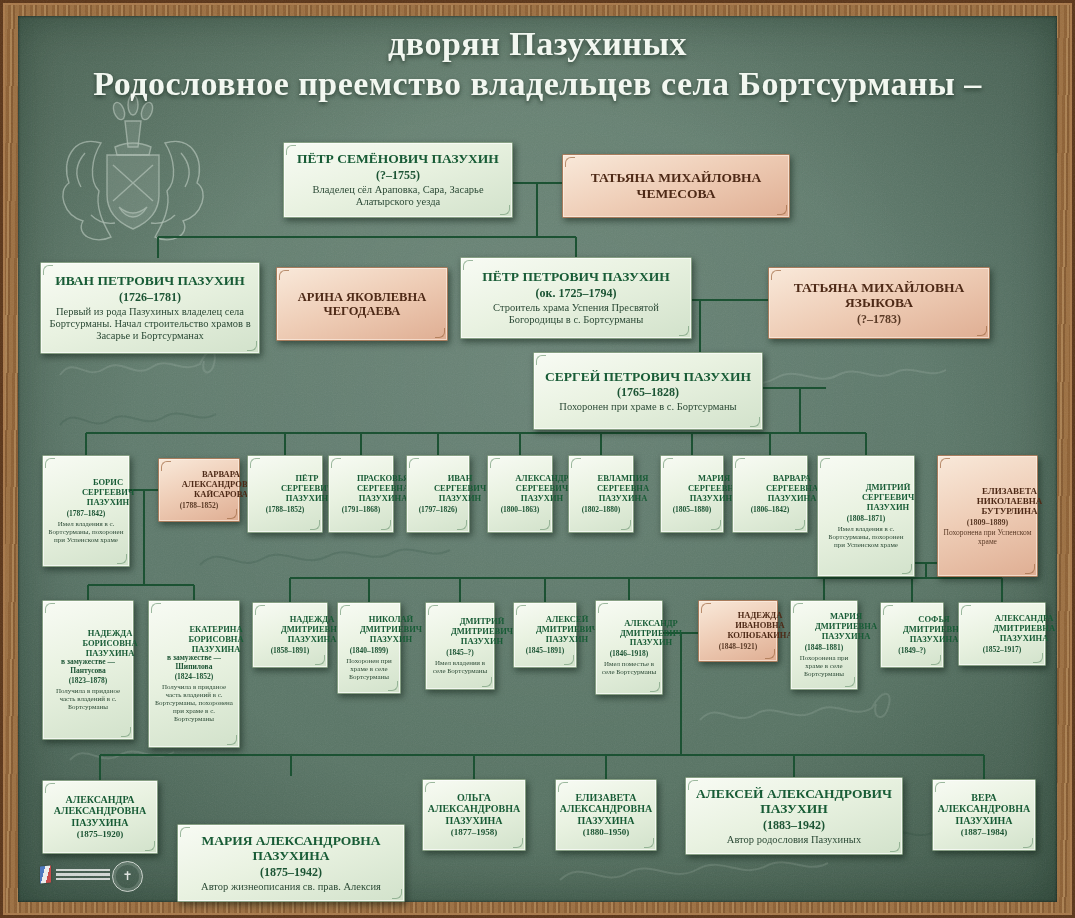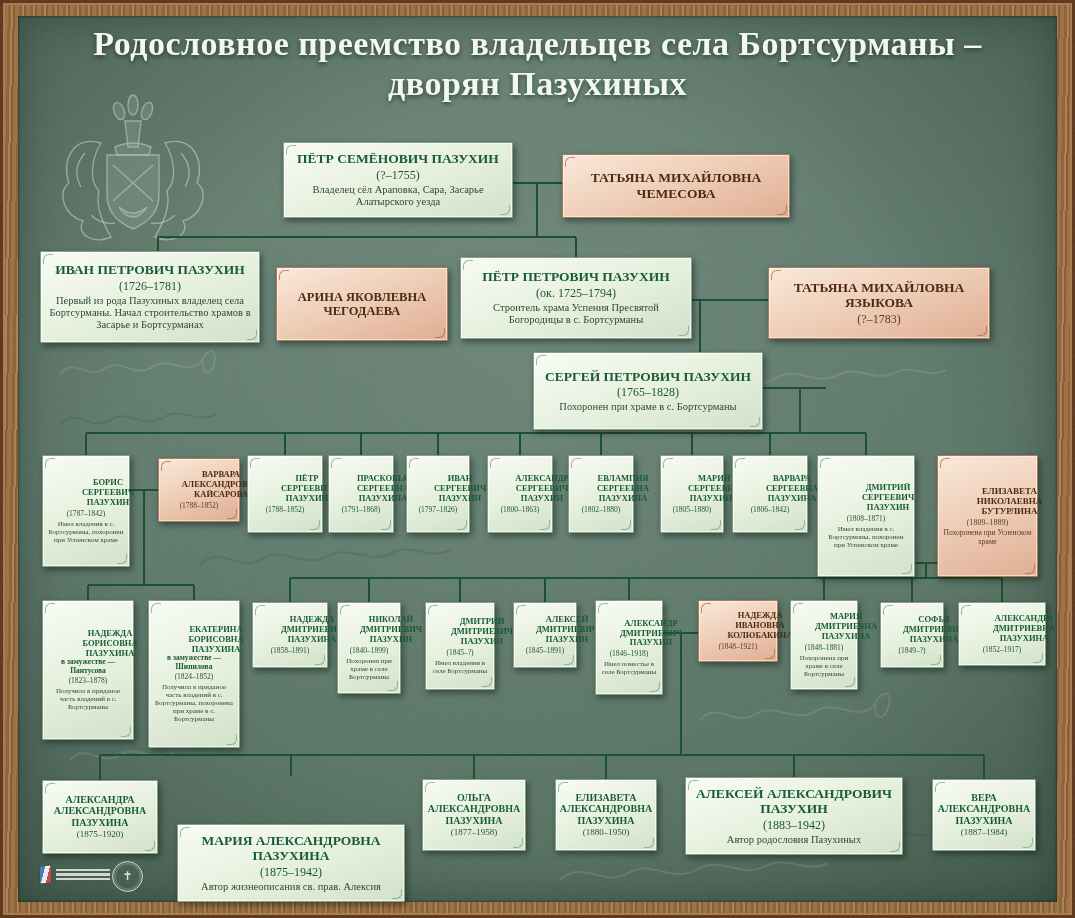--- a/index.html
+++ b/index.html
@@ -41,21 +41,21 @@
     border:1px solid #a87c5c;
     box-shadow:2px 3px 6px rgba(8,24,14,.5), inset 0 0 0 1px rgba(255,244,234,.6);
   }
   .pb::before,.pb::after{content:"";position:absolute;width:9px;height:9px;opacity:.75;}
   .pb.g::before{top:2px;left:2px;border-top:1px solid #7fa383;border-left:1px solid #7fa383;border-top-left-radius:6px;}
   .pb.g::after{bottom:2px;right:2px;border-bottom:1px solid #7fa383;border-right:1px solid #7fa383;border-bottom-right-radius:6px;}
   .pb.p::before{top:2px;left:2px;border-top:1px solid #a5714c;border-left:1px solid #a5714c;border-top-left-radius:6px;}
   .pb.p::after{bottom:2px;right:2px;border-bottom:1px solid #a5714c;border-right:1px solid #a5714c;border-bottom-right-radius:6px;}
   .nm{font-weight:bold;color:#185c36;line-height:1.15;}
   .pb.p .nm{color:#4e2a17;}
-  .yr{color:#1c5434;line-height:1.2;margin-top:1px;}
+  .yr{color:#1c5434;line-height:1.2;margin-top:1px;font-weight:bold;}
   .pb.p .yr{color:#5a3a26;}
   .mr{font-weight:bold;color:#1c5434;line-height:1.1;}
   .nt{color:#2c4a36;line-height:1.15;margin-top:2px;}
   .pb.p .nt{color:#5a3a26;}
   .yr:empty,.nt:empty,.mr:empty{display:none;}
   .lg .nm{font-size:13.5px;} .lg .yr{font-size:12px;} .lg .nt{font-size:10.5px;}
   .md .nm{font-size:10px;} .md .yr{font-size:9px;}
   .sm .nm{font-size:8.5px;padding-left:44px;}  .sm .yr{font-size:7.5px;} .sm .nt{font-size:7px;} .sm .mr{font-size:7.5px;}
   
   .fund{position:absolute;left:40px;top:866px;display:flex;align-items:center;gap:5px;}
@@ -116,34 +116,34 @@
     <path d="M763 388 H826 M800 388 V433"></path>
     <path d="M86 433 H866 M86 433 V455 M285 433 V455 M361 433 V455 M438 433 V455 M520 433 V455 M601 433 V455 M692 433 V455 M770 433 V455 M866 433 V455"></path>
     <path d="M130 490 H158 M144 490 V585 M915 563 H937 M926 563 V578"></path>
     <path d="M88 585 H194 M88 585 V600 M194 585 V600"></path>
     <path d="M290 578 H1002 M290 578 V602 M369 578 V602 M460 578 V602 M545 578 V602 M629 578 V600 M824 578 V600 M912 578 V602 M1002 578 V602"></path>
     <path d="M663 633 H698 M681 633 V755"></path>
     <path d="M100 755 H984 M100 755 V780 M291 755 V776 M474 755 V779 M606 755 V779 M794 755 V777 M984 755 V779"></path>
   </svg>
 
   <div class="title">
+    <div>дворян Пазухиных</div>
     <div>Родословное преемство владельцев села Бортсурманы –</div>
-    <div>дворян Пазухиных</div>
   </div>
 
   <div class="pb g lg" style="left:283px;top:142px;width:230px;height:76px">
     <div class="nm">ПЁТР СЕМЁНОВИЧ ПАЗУХИН</div>
     <div class="yr">(?–1755)</div>
     <div class="nt">Владелец сёл Араповка, Сара, Засарье Алатырского уезда</div>
   </div>
   <div class="pb p lg" style="left:562px;top:154px;width:228px;height:64px">
     <div class="nm">ТАТЬЯНА МИХАЙЛОВНА ЧЕМЕСОВА</div>
   </div>
 
-  <div class="pb g lg" style="left:40px;top:251px;width:220px;height:92px">
+  <div class="pb g lg" style="left:40px;top:262px;width:220px;height:92px">
     <div class="nm">ИВАН ПЕТРОВИЧ ПАЗУХИН</div>
     <div class="yr">(1726–1781)</div>
     <div class="nt">Первый из рода Пазухиных владелец села Бортсурманы. Начал строительство храмов в Засарье и Бортсурманах</div>
   </div>
   <div class="pb p lg" style="left:276px;top:267px;width:172px;height:74px">
     <div class="nm" style="font-size:12.5px">АРИНА ЯКОВЛЕВНА ЧЕГОДАЕВА</div>
   </div>
   <div class="pb g lg" style="left:460px;top:257px;width:232px;height:82px">
     <div class="nm">ПЁТР ПЕТРОВИЧ ПАЗУХИН</div>
     <div class="yr">(ок. 1725–1794)</div>

